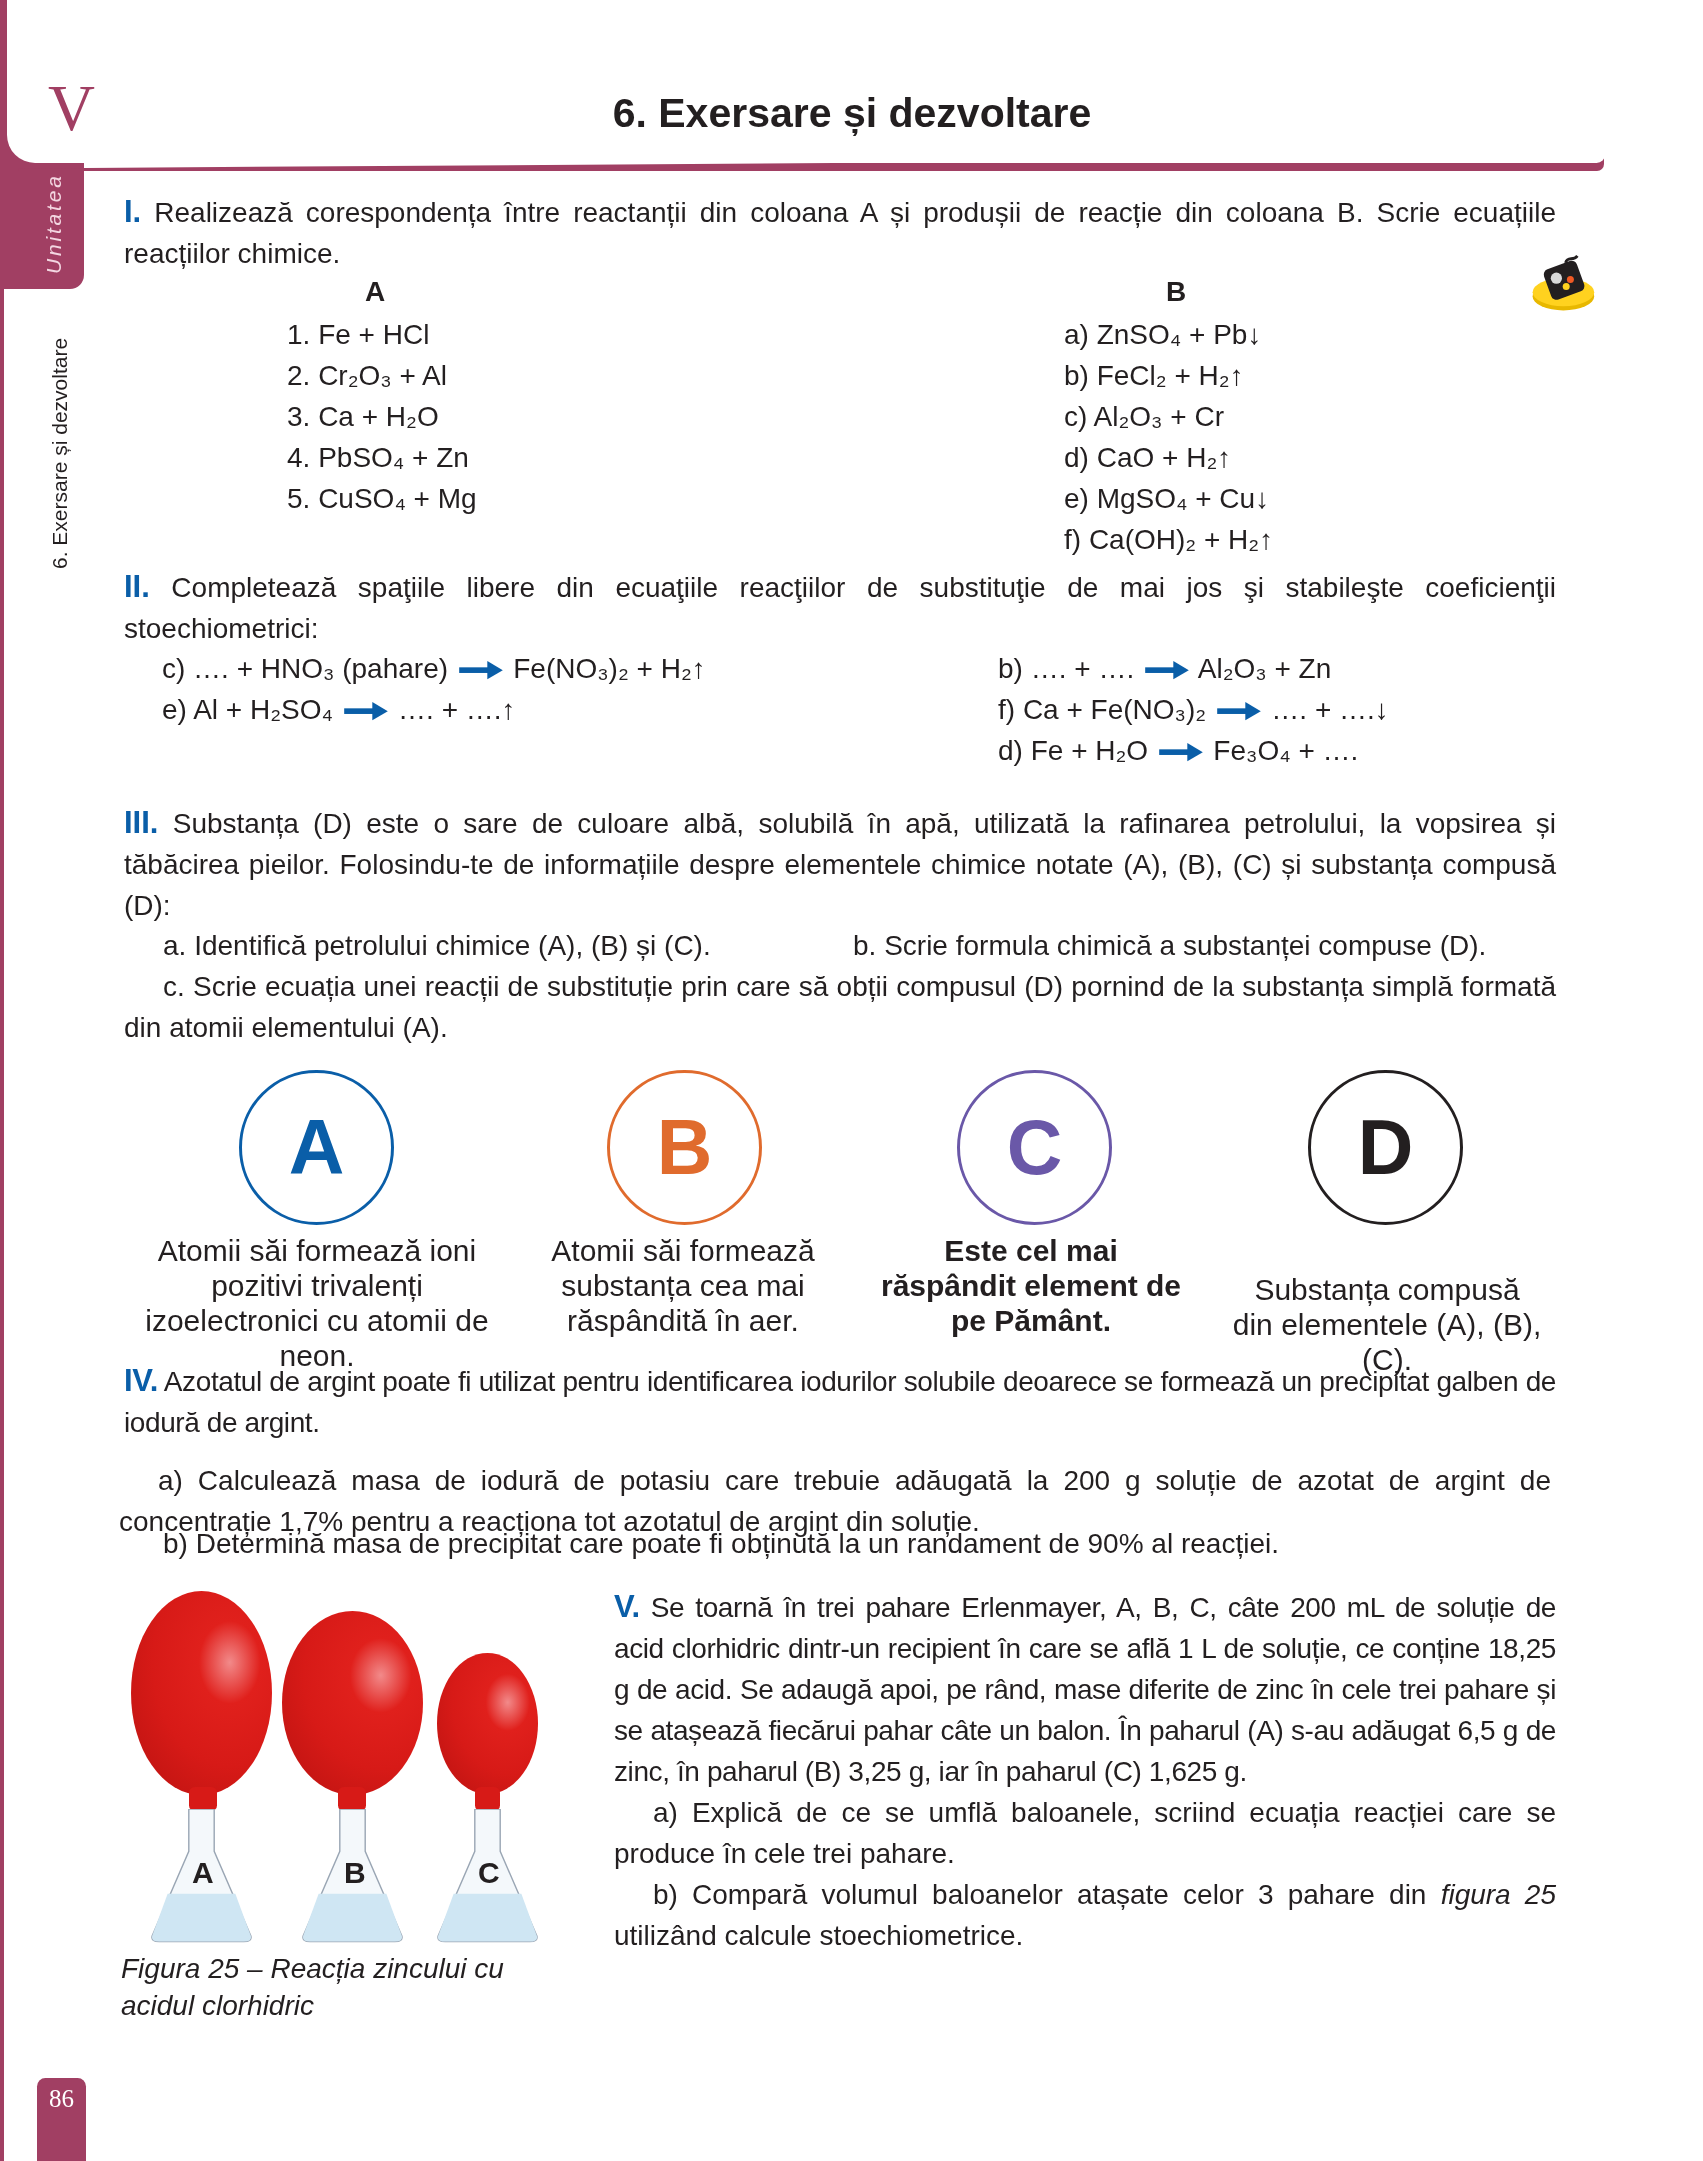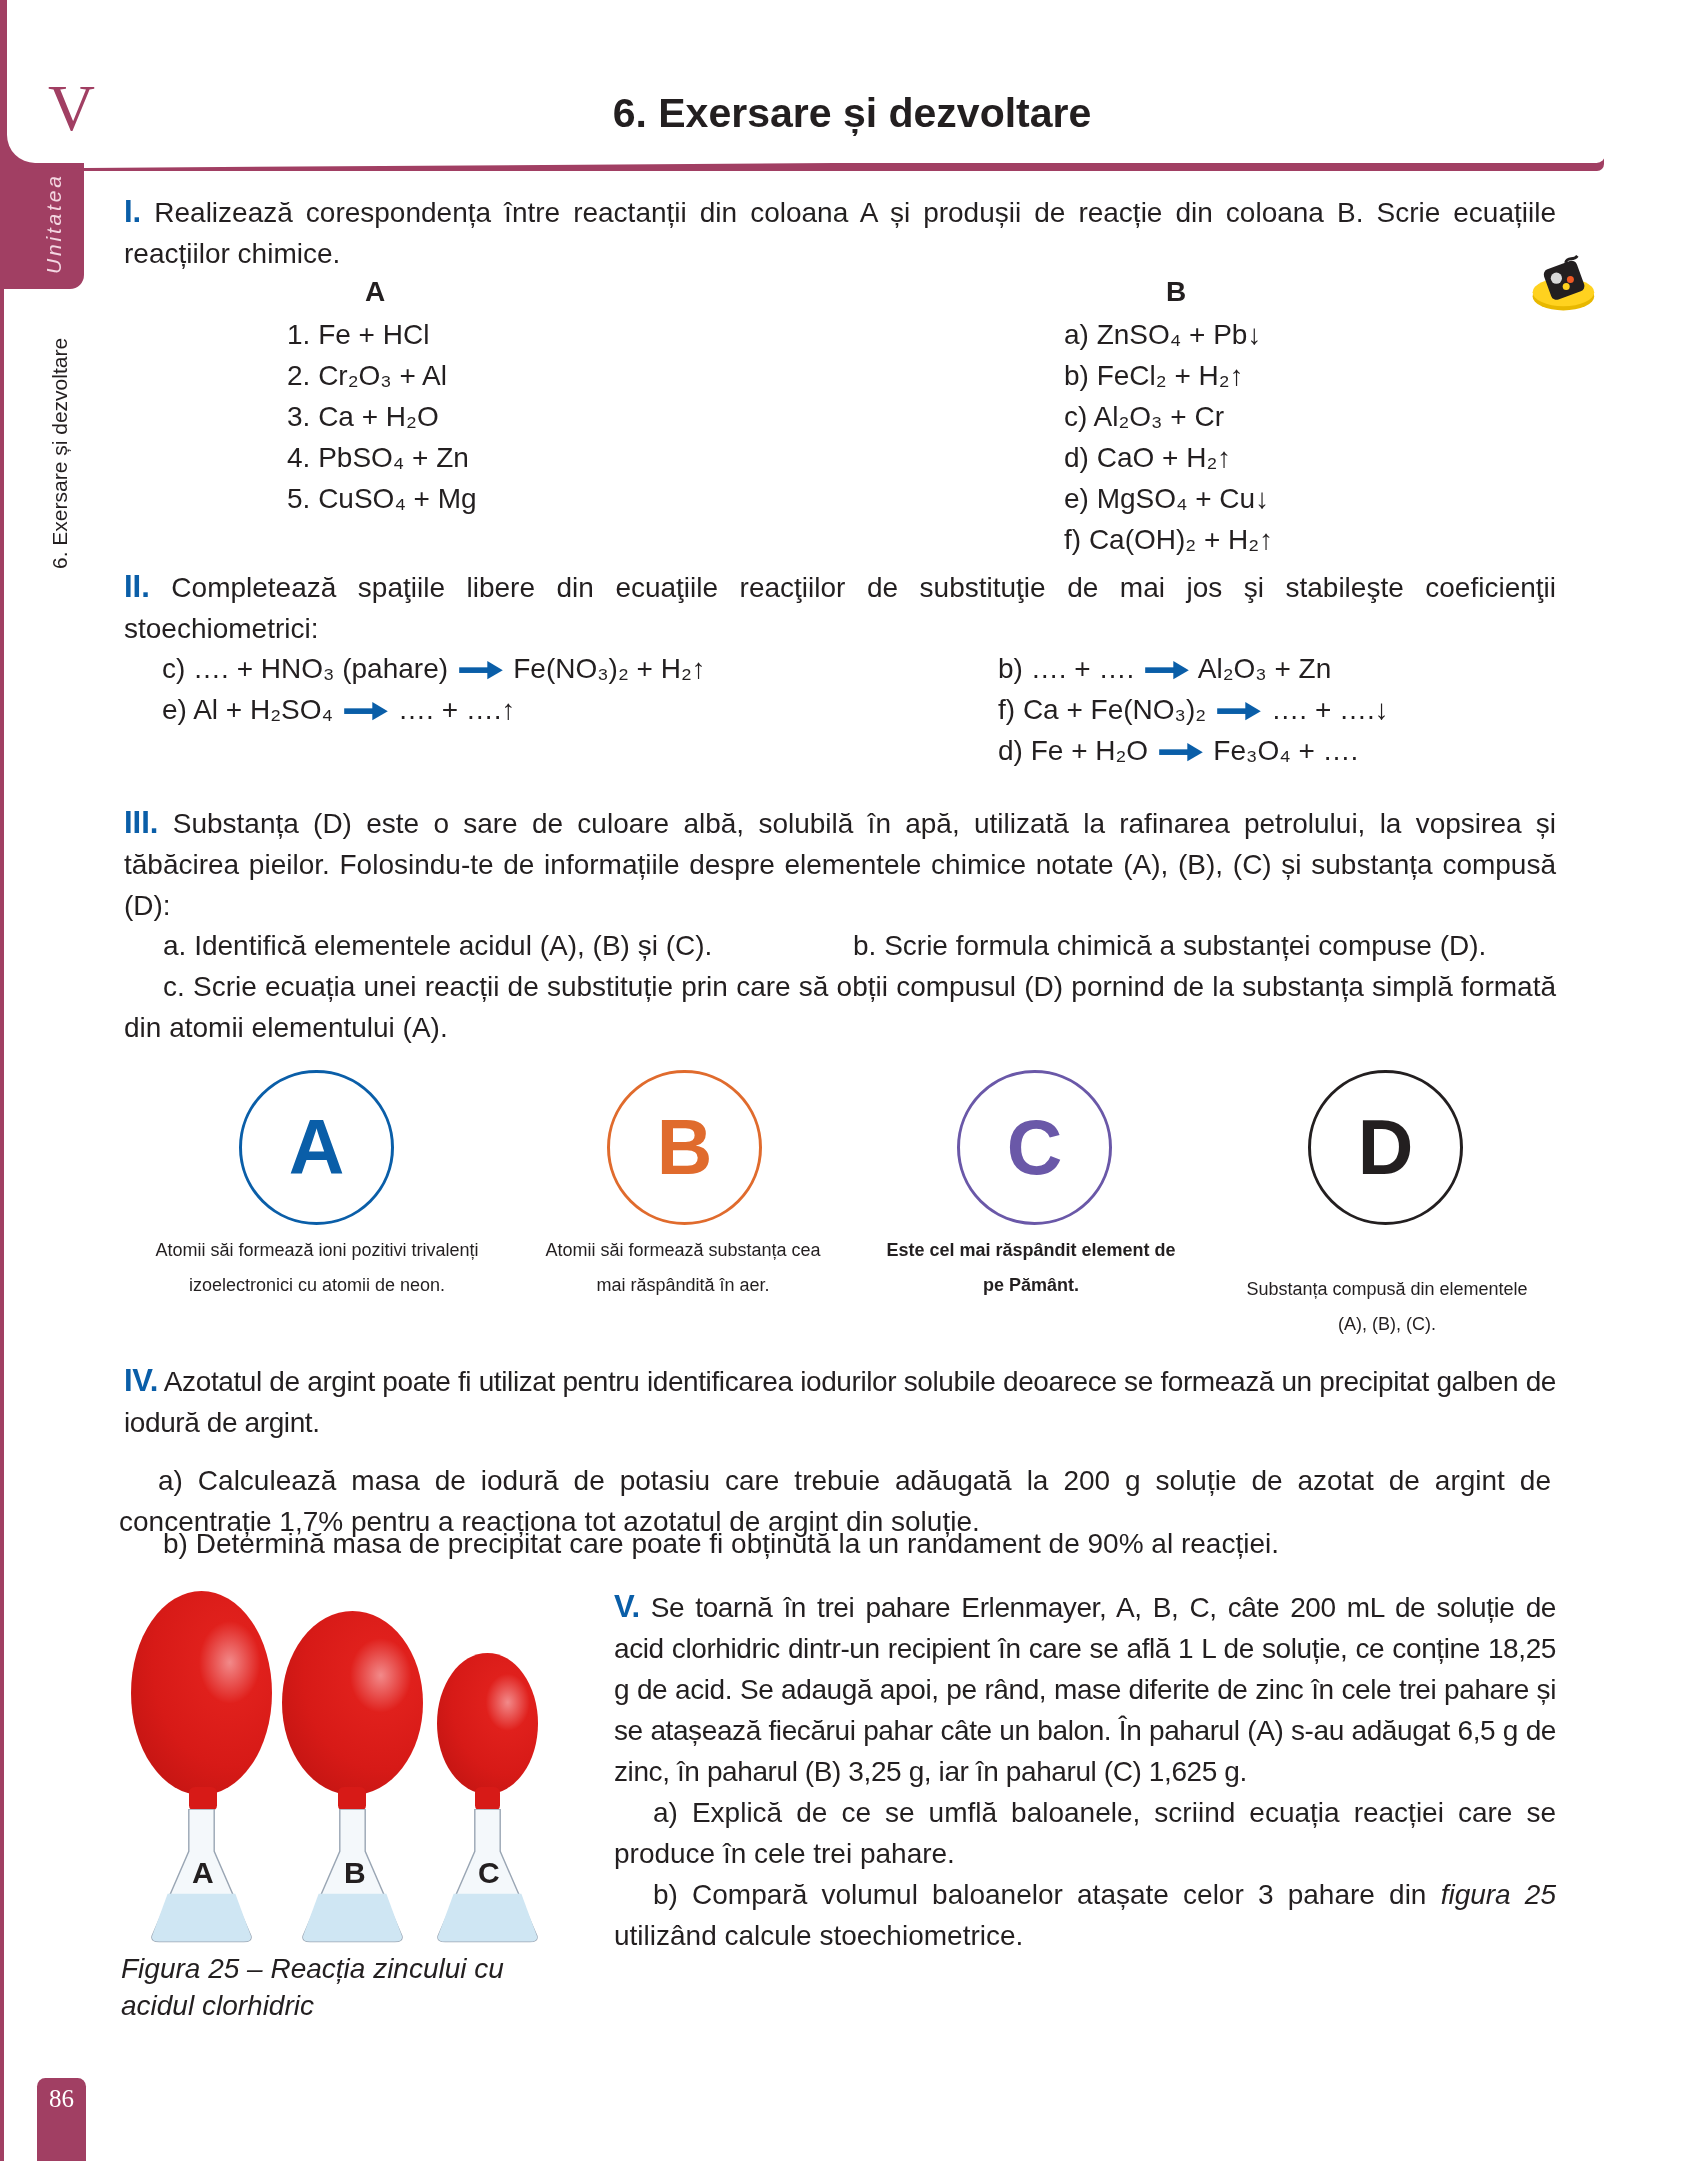--- a/index.html
+++ b/index.html
@@ -21,21 +21,21 @@
   .game-icon { position: absolute; left: 1527px; top: 253px; width: 70px; height: 63px; }
 
   .text { position: absolute; font-size: 28px; line-height: 41px; }
   .num { color: #0a5ea8; font-weight: bold; font-size: 31px; }
   .justify { text-align: justify; text-align-last: left; }
   .arrow-blue { display: inline-block; width: 44px; height: 18.3px; vertical-align: middle; margin: 0 2.8px; }
   .col-head { position: absolute; font-weight: bold; font-size: 28px; }
   .eq-list { position: absolute; font-size: 28px; line-height: 41px; }
 
   .circle { position: absolute; width: 155px; height: 155px; border-radius: 50%; border: 3.5px solid; display: flex; align-items: center; justify-content: center; font-weight: bold; font-size: 77px; }
-  .circle-caption { position: absolute; width: 380px; text-align: center; font-size: 18px; line-height: 35px; }
+  .circle-caption { position: absolute; width: 380px; text-align: center; font-size: 30px; line-height: 35px; }
 
   .figure { position: absolute; left: 120px; top: 1577px; width: 479px; height: 366px; }
   .balloon { position: absolute; background: radial-gradient(ellipse at 70% 35%, #f28a8a 0%, #e0201c 22%, #d71a17 55%, #b81210 100%); border-radius: 50%; }
   .neck { position: absolute; background: #d71a17; border-radius: 5.6px; }
   .flask { position: absolute; }
   .flask-label { position: absolute; font-weight: bold; font-size: 30px; color: #231f20; }
   .caption { position: absolute; left: 121px; top: 1950px; font-style: italic; font-size: 28px; line-height: 37px; color: #231f20; }
 
   .page-num-tab { position: absolute; left: 37px; top: 2078px; width: 49px; height: 84px; background: #a13f63; border-top-left-radius: 8.4px; border-top-right-radius: 8.4px; }
   .page-num { position: absolute; left: 37px; top: 2085px; width: 49px; text-align: center; color: #fff; font-family: "Liberation Serif", "DejaVu Serif", serif; font-size: 25px; }
@@ -133,21 +133,21 @@
         <polygon points="40,0 62,13 40,26" fill="#0a5ea8"></polygon>
       </svg>
     <span>Fe₃O₄ + ….</span>
   </div>
 </div>
 
 <div class="text justify" style="left:124px; top:802px; width:1432px;">
   <span class="num">III.</span>
   <span>Substanța (D) este o sare de culoare albă, solubilă în apă, utilizată la rafinarea petrolului, la vopsirea și tăbăcirea pieilor. Folosindu-te de informațiile despre elementele chimice notate (A), (B), (C) și substanța compusă (D):</span>
 </div>
-<div class="text" style="left:163px; top:925px;">a. Identifică elementele acidul (A), (B) și (C).</div>
+<div class="text" style="left:163px; top:925px;">a. Identifică petrolului chimice (A), (B) și (C).</div>
 <div class="text" style="left:853px; top:925px;">b. Scrie formula chimică a substanței compuse (D).</div>
 <div class="text justify" style="left:124px; top:966px; width:1432px; text-indent:39px;">c. Scrie ecuația unei reacții de substituție prin care să obții compusul (D) pornind de la substanța simplă formată din atomii elementului (A).</div>
 
 <div class="circle" style="left:239px; top:1070px; border-color:#0a5ea8; color:#0a5ea8;">A</div>
 <div class="circle" style="left:607px; top:1070px; border-color:#e06b2d; color:#e06b2d;">B</div>
 <div class="circle" style="left:957px; top:1070px; border-color:#6a58a8; color:#6a58a8;">C</div>
 <div class="circle" style="left:1308px; top:1070px; border-color:#231f20; color:#231f20;">D</div>
 
 <div class="circle-caption" style="left:127px; top:1233px; width:380px;">Atomii săi formează ioni pozitivi trivalenți izoelectronici cu atomii de neon.</div>
 <div class="circle-caption" style="left:542px; top:1233px; width:282px;">Atomii săi formează substanța cea mai răspândită în aer.</div>

